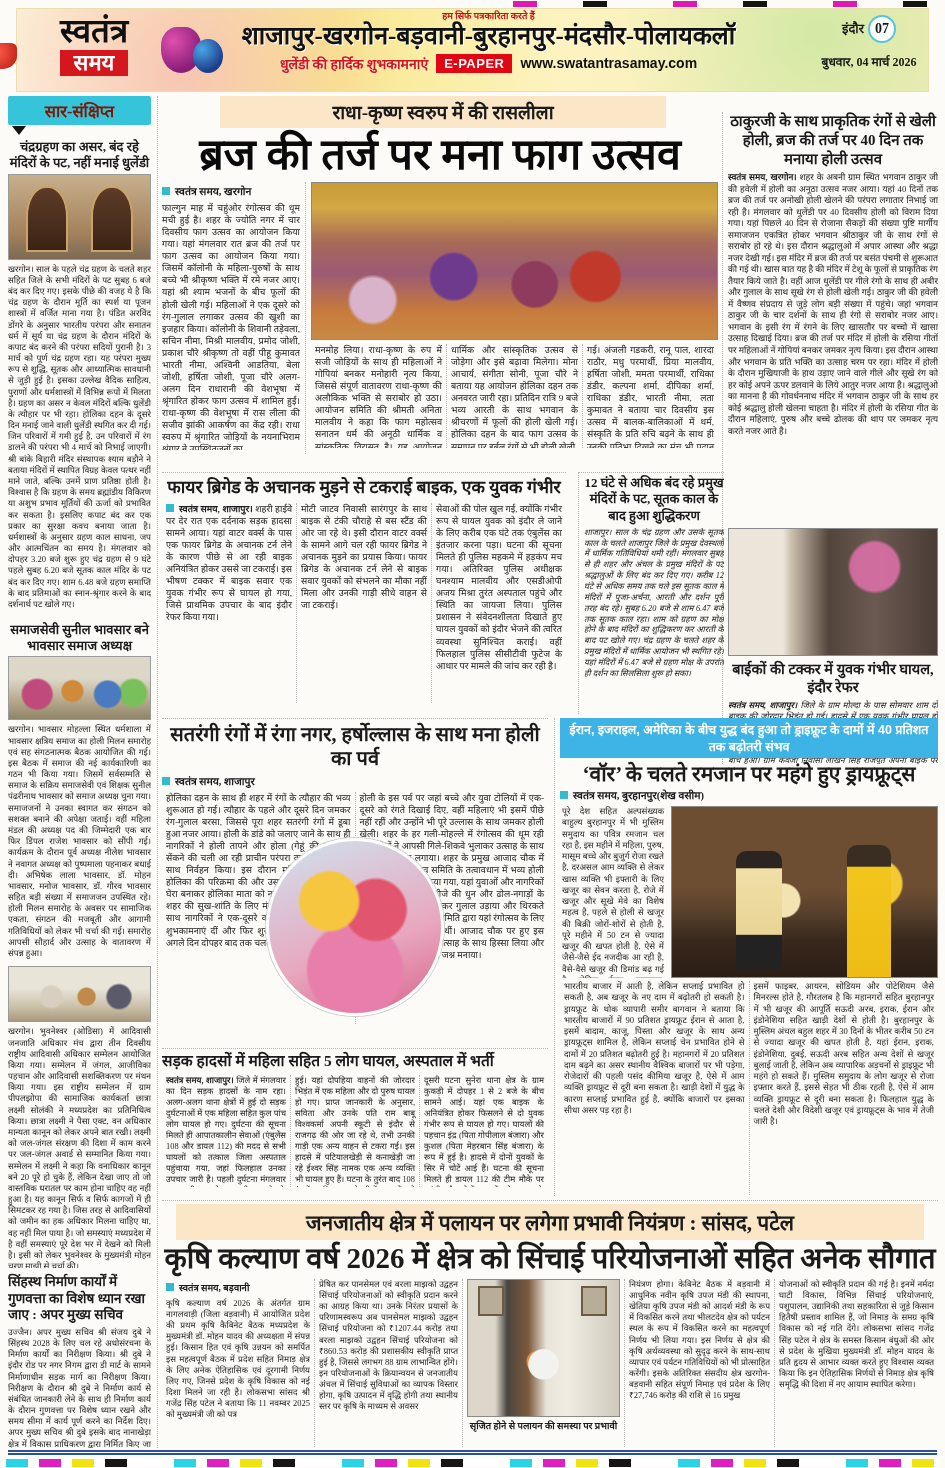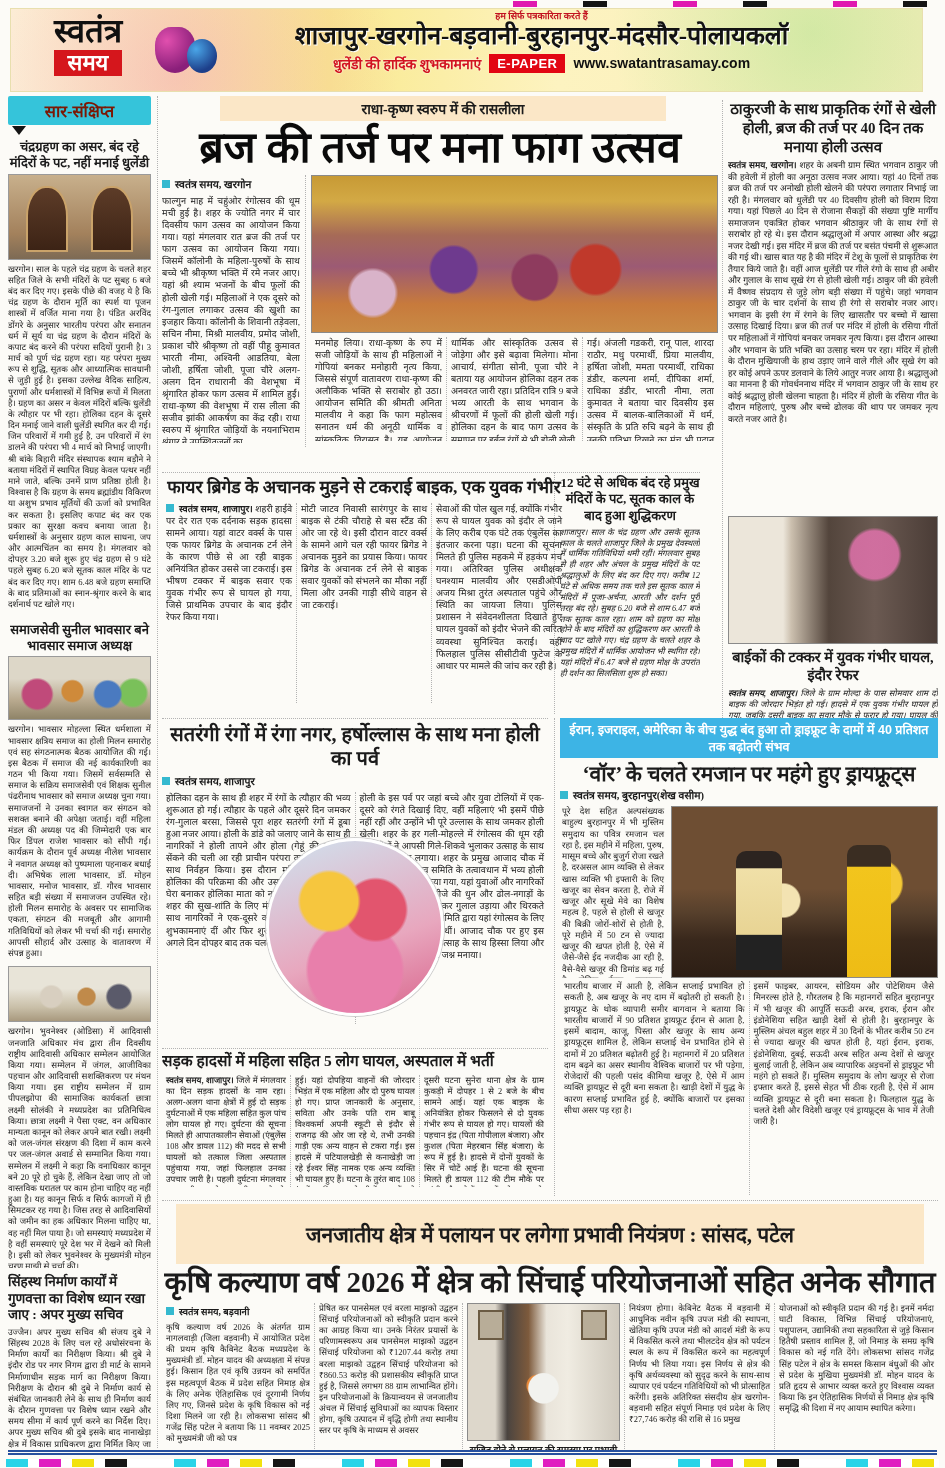--- a/index.html
+++ b/index.html
@@ -8,21 +8,21 @@
   .dots-r{border-right:1px dotted #b3b3b3}
   .jc{font-size:9.2px;line-height:1.31;text-align:justify;overflow:hidden;color:#1d1d1d}
   .it{font-style:italic}
   .byline{font-weight:bold;font-size:10.5px;margin:2px 0 4px 0;white-space:nowrap;overflow:hidden}
   .sq{display:inline-block;width:8px;height:8px;background:#35b9cf;margin-right:5px}
   
   .topmarks{position:absolute;top:1px;right:12px;width:420px;height:6px;background:repeating-linear-gradient(90deg,#e019b0 0 24px,transparent 24px 70px,#151515 70px 94px,transparent 94px 160px)}
   .regbar{position:absolute;left:6px;right:6px;bottom:1px;height:8px;background:repeating-linear-gradient(90deg,#2ad4e8 0 22px,#fff 22px 33px,#e01fc0 33px 55px,#fff 55px 66px,#f2e20e 66px 88px,#fff 88px 99px,#161616 99px 121px,#fff 121px 168px)}
   .blueline{position:absolute;left:8px;right:8px;bottom:13px;height:5px;border-top:2px solid #27509e;border-bottom:2px solid #27509e}
   
-  #masthead{position:absolute;left:10px;top:8px;width:913px;height:84px;background:
+  #masthead{position:absolute;left:16px;top:8px;width:913px;height:84px;background:
     radial-gradient(circle at 18% 80%,rgba(240,120,180,.35),transparent 30%),
     radial-gradient(circle at 88% 30%,rgba(140,220,120,.35),transparent 25%),
     linear-gradient(90deg,#fdf6d8,#f9e98f 35%,#fdf3c0 60%,#f7eebb);
     border:1px solid #e8dfae;display:flex;align-items:stretch}
   .mh-logo{width:150px;padding:6px 4px 4px 8px;text-align:center}
   .mh-logo-1{font-size:33px;font-weight:900;color:#101010;line-height:1}
   .mh-logo-2{display:inline-block;background:#d5161c;color:#fff;font-weight:900;font-size:22px;line-height:1.1;padding:1px 14px;margin-top:2px}
   .mh-center{flex:1;text-align:center;position:relative}
   .mh-tag{color:#c21320;font-size:9.5px;font-weight:bold}
   .mh-cities{font-size:25px;font-weight:900;color:#121212;text-shadow:1px 1px 0 #fff;line-height:1.15}
@@ -39,21 +39,21 @@
   #sidebar{position:absolute;left:8px;top:96px;width:150px;height:1352px;padding-right:6px;overflow:hidden}
   .sb-banner{background:#35c4da;color:#7c1804;font-weight:900;font-size:16.5px;text-align:center;padding:3px 0;border-radius:2px}
   .sb-tri{width:0;height:0;border-left:7px solid transparent;border-right:7px solid transparent;border-top:9px solid #141414;margin:1px 0 3px 4px}
   .sb-h{font-size:13px;font-weight:bold;text-align:center;line-height:1.22;margin:4px 0 3px}
   .sb-ph{width:100%;border:1px solid #9a9a9a;margin:2px 0 4px;position:relative;overflow:hidden}
   .sb-body{font-size:8.6px;line-height:1.3;text-align:justify;overflow:hidden}
   .arch{position:absolute;top:14%;width:30%;height:78%;background:linear-gradient(180deg,#5d3c28,#3c2315);border-radius:46% 46% 0 0;border:2px solid #caa36a}
   
   #main{position:absolute;left:162px;top:96px;width:776px;height:1358px}
   .blk{position:absolute;overflow:hidden}
-  .kicker{background:#fbe7c7;font-weight:900;font-size:14px;text-align:center;padding:3px 0;margin:0 52px 4px 58px}
+  .kicker{background:#fbe7c7;font-weight:900;font-size:19px;text-align:center;padding:3px 0;margin:0 52px 4px 58px}
   .hbig{font-size:43px;font-weight:900;text-align:center;line-height:1.05;color:#0a0a0a}
   .a-row{display:flex;margin-top:5px;height:272px}
   .a-left{width:144px;padding-right:5px}
   .a-right{flex:1;padding-left:5px}
   .ph{position:relative;overflow:hidden;border:1px solid #8a8a8a}
   .ph-main{height:158px;background:
      radial-gradient(circle at 15% 75%,#d9b3c9 0 6%,transparent 7%),
      radial-gradient(circle at 55% 65%,#8e3b5e 0 9%,transparent 10%),
      radial-gradient(circle at 70% 60%,#c0392b 0 8%,transparent 9%),
      radial-gradient(circle at 35% 60%,#6e3a8e 0 8%,transparent 9%),
@@ -87,21 +87,21 @@
   .df-row{display:flex;height:172px}
   .df-left{width:108px;padding:0 4px 0 2px}
   .ph-shop{flex:1;margin-left:3px;background:
      radial-gradient(circle at 78% 45%,#f4c934 0 10%,transparent 11%),
      radial-gradient(circle at 42% 55%,#f3e3b2 0 9%,transparent 10%),
      linear-gradient(180deg,#6e4e33 0 48%,#57402c 62%,#39281c 78%,#2c1e14 100%)}
   .df-cols{display:flex;height:218px;margin-top:3px}
   .df-cols .jc{flex:1;padding:0 4px}
   .df-cols .jc + .jc{border-left:1px dotted #b3b3b3}
   
-  .bt-kick{background:#fbe7c7;font-weight:900;font-size:21px;text-align:center;padding:16px 0;margin:0 14px 3px}
+  .bt-kick{background:#fbe7c7;font-weight:900;font-size:21px;text-align:center;padding:4px 0;margin:0 14px 3px}
   .bt-h{font-size:29px;font-weight:900;text-align:center;line-height:1.1;margin-bottom:4px}
   .bt-row{display:flex;height:168px}
   .bt-row .seg{padding:0 4px;overflow:hidden}
   .bt-row .seg + .seg{border-left:1px dotted #b3b3b3}
   .ph-meet{height:138px;background:
      radial-gradient(circle at 50% 62%,#f2f2ee 0 13%,transparent 14%),
      radial-gradient(circle at 46% 60%,#e8893a 0 9%,transparent 10%),
      linear-gradient(90deg,#ddd7cb 0 18%,#4a4440 26%,#7d5a3c 40%,#e9e4da 52%,#f0ece2 66%,#cfc9bd 100%)}
   .cap{font-size:9.5px;font-weight:bold;text-align:center;margin-top:2px;white-space:nowrap;overflow:hidden}
   .frame{position:absolute;top:6px;width:26px;height:30px;background:#b8ad98;border:2px solid #6b5b43}
@@ -121,20 +121,27 @@
     <div class="pot" style="left:-6px;top:18px;width:40px;height:46px;background:radial-gradient(circle at 30% 30%,#e14fae,#8a1f7a 70%);border-radius:40% 40% 50% 50%"></div>
     <div class="pot" style="left:26px;top:30px;width:30px;height:34px;background:radial-gradient(circle at 30% 30%,#4aa6e8,#1d3f8a 70%)"></div>
     <div class="mh-tag">हम सिर्फ पत्रकारिता करते हैं</div>
     <div class="mh-cities">शाजापुर-खरगोन-बड़वानी-बुरहानपुर-मंदसौर-पोलायकलॉ</div>
     <div class="mh-row2">
       <span class="mh-greet">धुलेंडी की हार्दिक शुभकामनाएं</span>
       <span class="mh-ep">E-PAPER</span>
       <span class="mh-web">www.swatantrasamay.com</span>
     </div>
   </div>
+  <div class="mh-right">
+    <div class="pot" style="left:-46px;top:10px;width:26px;height:26px;background:radial-gradient(circle at 35% 35%,#ffe24a,#e89b12)"></div>
+    <div class="pot" style="left:-30px;top:34px;width:30px;height:26px;background:radial-gradient(circle at 35% 35%,#ff5a4a,#b41a0e);border-radius:20% 20% 50% 50%"></div>
+    
+    <span class="mh-ed">इंदौर</span><span class="mh-page">07</span>
+    <div class="mh-date">बुधवार, 04 मार्च 2026</div>
+  </div>
 </div>
 
 <div id="sidebar" class="dots-r">
   <div class="sb-banner">सार-संक्षिप्त</div>
   <div class="sb-tri"></div>
 
   <div>
     <div class="sb-h">चंद्रग्रहण का असर, बंद रहे मंदिरों के पट, नहीं मनाई धुलेंडी</div>
     <div class="sb-ph" style="height:86px;background:linear-gradient(180deg,#c8b08c,#a3815c 70%,#7d6a54)">
       <div class="arch" style="left:12%"></div>
@@ -183,38 +190,38 @@
         <div class="ph ph-main"></div>
         <div class="a-cols">
           <div class="jc">मनमोह लिया। राधा-कृष्ण के रुप में सजी जोड़ियों के साथ ही महिलाओं ने गोपियां बनकर मनोहारी नृत्य किया, जिससे संपूर्ण वातावरण राधा-कृष्ण की अलौकिक भक्ति से सराबोर हो उठा। आयोजन समिति की श्रीमती अनिता मालवीय ने कहा कि फाग महोत्सव सनातन धर्म की अनूठी धार्मिक व सांस्कृतिक विरासत है। यह आयोजन नई पीढ़ी को इस</div>
           <div class="jc">धार्मिक और सांस्कृतिक उत्सव से जोड़ेगा और इसे बढ़ावा मिलेगा। मोना आचार्य, संगीता सोनी, पूजा चौरे ने बताया यह आयोजन होलिका दहन तक अनवरत जारी रहा। प्रतिदिन रात्रि 9 बजे भव्य आरती के साथ भगवान के श्रीचरणों में फूलों की होली खेली गई। होलिका दहन के बाद फाग उत्सव के समापन पर हर्बल रंगों से भी होली खेली</div>
           <div class="jc">गई। अंजली गडकरी, रानू पाल, शारदा राठौर, मधु परमार्थी, प्रिया मालवीय, हर्षिता जोशी, ममता परमार्थी, राधिका डंडीर, कल्पना शर्मा, दीपिका शर्मा, राधिका डंडीर, भारती नीमा, लता कुमावत ने बताया चार दिवसीय इस उत्सव में बालक-बालिकाओं में धर्म, संस्कृति के प्रति रुचि बढ़ने के साथ ही उनकी प्रतिभा दिखने का मंच भी प्रदान करने का प्रयास था।</div>
         </div>
       </div>
     </div>
   </div>
 
-  <div class="blk" style="left:560px;top:4px;width:216px;height:652px;border-left:1px dotted #b3b3b3;padding-left:5px">
+  <div class="blk" style="left:560px;top:16px;width:216px;height:652px;border-left:1px dotted #b3b3b3;padding-left:5px">
     <div class="rr-h">ठाकुरजी के साथ प्राकृतिक रंगों से खेली होली, ब्रज की तर्ज पर 40 दिन तक मनाया होली उत्सव</div>
     <div class="jc" style="height:352px;font-size:8.8px"><b>स्वतंत्र समय, खरगोन।</b> <span>शहर के अबनी ग्राम स्थित भगवान ठाकुर जी की हवेली में होली का अनूठा उत्सव नजर आया। यहां 40 दिनों तक ब्रज की तर्ज पर अनोखी होली खेलने की परंपरा लगातार निभाई जा रही है। मंगलवार को धुलेंडी पर 40 दिवसीय होली को विराम दिया गया। यहां पिछले 40 दिन से रोजाना सैकड़ों की संख्या पुष्टि मार्गीय समाजजन एकत्रित होकर भगवान श्रीठाकुर जी के साथ रंगों से सराबोर हो रहे थे। इस दौरान श्रद्धालुओ में अपार आस्था और श्रद्धा नजर देखी गई। इस मंदिर में ब्रज की तर्ज पर बसंत पंचमी से शुरूआत की गई थी। खास बात यह है की मंदिर में टेशू के फूलों से प्राकृतिक रंग तैयार किये जाते है। वहीं आज धुलेंडी पर गीले रंगो के साथ ही अबीर और गुलाल के साथ सूखे रंग से होली खेली गई। ठाकुर जी की हवेली में वैष्णव संप्रदाय से जुड़े लोग बड़ी संख्या में पहुंचे। जहां भगवान ठाकुर जी के चार दर्शनों के साथ ही रंगो से सराबोर नजर आए। भगवान के इसी रंग में रंगने के लिए खासतौर पर बच्चो में खासा उत्साह दिखाई दिया। ब्रज की तर्ज पर मंदिर में होली के रसिया गीतों पर महिलाओं नें गोपियां बनकर जमकर नृत्य किया। इस दौरान आस्था और भगवान के प्रति भक्ति का उत्साह चरम पर रहा। मंदिर में होली के दौरान मुखियाजी के हाथ उड़ाए जाने वाले गीले और सूखे रंग को हर कोई अपने ऊपर डलवाने के लिये आतुर नजर आया है। श्रद्धालुओ का मानना है की गोवर्धननाथ मंदिर में भगवान ठाकुर जी के साथ हर कोई श्रद्धालु होली खेलना चाहता है। मंदिर में होली के रसिया गीत के दौरान महिलाएं, पुरुष और बच्चे ढोलक की थाप पर जमकर नृत्य करते नजर आते है।</span></div>
     <div class="ph ph-thakur"></div>
     <div class="rr-h2">बाईकों की टक्कर में युवक गंभीर घायल, इंदौर रेफर</div>
     <div class="jc it" style="height:118px;font-size:8.4px"><b>स्वतंत्र समय, शाजापुर।</b> <span>जिले के ग्राम मोल्दा के पास सोमवार शाम दो बाइक की जोरदार भिड़ंत हो गई। हादसे में एक युवक गंभीर घायल हो गया, जबकि दूसरी बाइक का सवार मौके से फरार हो गया। घायल की नाजुक हालत को देखते हुए डॉक्टरों ने उसे प्राथमिक उपचार के बाद इंदौर रेफर कर दिया है। जानकारी के अनुसार हादसा शाम करीब 6 से 7 बजे के बीच हुआ। ग्राम कवंजा निवासी लाखन सिंह राजपूत अपनी बाइक पर एक महिला और बच्ची के साथ पिपलोदा से लौट रहे थे। इसी दौरान मोल्दा के पास सामने से आ रही एक अन्य बाइक से उनकी सीधी भिड़ंत हो गई। टक्कर इतनी जबरदस्त थी कि लाखन सिंह सड़क पर गिरकर लहूलुहान हो गए। वहीं, दूसरी बाइक का चालक हादसे के तुरंत बाद अपनी गाड़ी लेकर मौके से भाग निकला। घटनास्थल से गुजर रहे एक राहगीर ने तत्काल डायल 112 को सूचना दी। सूचना मिलते ही प्रधान आरक्षक संजय और आरक्षक अभिषेक मौके पर पहुंचे और घायल लाखन सिंह को शाजापुर जिला अस्पताल पहुंचाया। डॉक्टरों के अनुसार, लाखन के सिर और मुंह पर गंभीर चोटें आई हैं, जिसके कारण उन्हें बेहतर इलाज के लिए इंदौर रेफर किया गया है। राहत की बात यह रही कि बाइक पर सवार महिला और बच्ची को मामूली चोट आई हैं और वे सुरक्षित हैं।</span></div>
   </div>
 
   <div class="blk" style="left:0;top:376px;width:404px;height:242px;border-top:1px dotted #b3b3b3;padding-top:2px">
     <div class="fb-h">फायर ब्रिगेड के अचानक मुड़ने से टकराई बाइक, एक युवक गंभीर</div>
     <div class="cols3">
       <div class="jc"><b><span class="sq"></span><span>स्वतंत्र समय, शाजापुर।</span></b> <span>शहरी हाईवे पर देर रात एक दर्दनाक सड़क हादसा सामने आया। यहां वाटर वर्क्स के पास एक फायर ब्रिगेड के अचानक टर्न लेने के कारण पीछे से आ रही बाइक अनियंत्रित होकर उससे जा टकराई। इस भीषण टक्कर में बाइक सवार एक युवक गंभीर रूप से घायल हो गया, जिसे प्राथमिक उपचार के बाद इंदौर रेफर किया गया।</span></div>
       <div class="jc">मोटी जाटव निवासी सारंगपुर के साथ बाइक से टंकी चौराहे से बस स्टैंड की ओर जा रहे थे। इसी दौरान वाटर वर्क्स के सामने आगे चल रही फायर ब्रिगेड ने अचानक मुड़ने का प्रयास किया। फायर ब्रिगेड के अचानक टर्न लेने से बाइक सवार युवकों को संभलने का मौका नहीं मिला और उनकी गाड़ी सीधे वाहन से जा टकराई।</div>
       <div class="jc">सेवाओं की पोल खुल गई, क्योंकि गंभीर रूप से घायल युवक को इंदौर ले जाने के लिए करीब एक घंटे तक एंबुलेंस का इंतजार करना पड़ा। घटना की सूचना मिलते ही पुलिस महकमे में हड़कंप मच गया। अतिरिक्त पुलिस अधीक्षक घनश्याम मालवीय और एसडीओपी अजय मिश्रा तुरंत अस्पताल पहुंचे और स्थिति का जायजा लिया। पुलिस प्रशासन ने संवेदनशीलता दिखाते हुए घायल युवकों को इंदौर भेजने की त्वरित व्यवस्था सुनिश्चित कराई। वहीं फिलहाल पुलिस सीसीटीवी फुटेज के आधार पर मामले की जांच कर रही है।</div>
     </div>
   </div>
 
-  <div class="blk" style="left:392px;top:376px;width:146px;height:242px;border-left:1px dotted #b3b3b3;border-top:1px dotted #b3b3b3;padding:2px 0 0 5px">
+  <div class="blk" style="left:416px;top:376px;width:146px;height:242px;border-left:1px dotted #b3b3b3;border-top:1px dotted #b3b3b3;padding:2px 0 0 5px">
     <div class="tc-h">12 घंटे से अधिक बंद रहे प्रमुख मंदिरों के पट, सूतक काल के बाद हुआ शुद्धिकरण</div>
     <div class="jc it" style="height:190px;font-size:8.3px">शाजापुर। साल के चंद्र ग्रहण और उसके सूतक काल के चलते शाजापुर जिले के प्रमुख देवस्थलों में धार्मिक गतिविधियां थमी रहीं। मंगलवार सुबह से ही शहर और अंचल के प्रमुख मंदिरों के पट श्रद्धालुओं के लिए बंद कर दिए गए। करीब 12 घंटे से अधिक समय तक चले इस सूतक काल में मंदिरों में पूजा-अर्चना, आरती और दर्शन पूरी तरह बंद रहे। सुबह 6.20 बजे से शाम 6.47 बजे तक सूतक काल रहा। शाम को ग्रहण का मोक्ष होने के बाद मंदिरों का शुद्धिकरण कर आरती के बाद पट खोले गए। चंद्र ग्रहण के चलते शहर के प्रमुख मंदिरों में धार्मिक आयोजन भी स्थगित रहे। यहां मंदिरों में 6.47 बजे से ग्रहण मोक्ष के उपरांत ही दर्शन का सिलसिला शुरू हो सका।</div>
   </div>
 
   <div class="blk" style="left:0;top:622px;width:386px;height:326px;border-top:1px dotted #b3b3b3;padding-top:3px">
     <div class="st-h">सतरंगी रंगों में रंगा नगर, हर्षोल्लास के साथ मना होली का पर्व</div>
     <div class="byline"><span class="sq"></span><span>स्वतंत्र समय, शाजापुर</span></div>
     <div class="st-wrap">
       <div class="jc dots-r">होलिका दहन के साथ ही शहर में रंगों के त्यौहार की भव्य शुरूआत हो गई। त्यौहार के पहले और दूसरे दिन जमकर रंग-गुलाल बरसा, जिससे पूरा शहर सतरंगी रंगों में डूबा हुआ नजर आया। होली के डांडे को जलाए जाने के साथ ही नागरिकों ने होली तापने और होला (गेहूं की बालियां) सेंकने की चली आ रही प्राचीन परंपरा का पूरे उत्साह के साथ निर्वहन किया। इस दौरान महिलाओं ने जलती होलिका की परिक्रमा की और उसके चारों ओर जल का घेरा बनाकर होलिका माता को नमन करते हुए परिवार व शहर की सुख-शांति के लिए मंगलकामनाएं कीं। इसी के साथ नागरिकों ने एक-दूसरे को गले लगाकर होली की शुभकामनाएं दीं और फिर शुरू हुआ रंगों का दौर, जो अगले दिन दोपहर बाद तक चलता रहा।</div>
       <div class="jc">होली के इस पर्व पर जहां बच्चे और युवा टोलियों में एक-दूसरे को रंगते दिखाई दिए, वहीं महिलाएं भी इसमें पीछे नहीं रहीं और उन्होंने भी पूरे उल्लास के साथ जमकर होली खेली। शहर के हर गली-मोहल्ले में रंगोत्सव की धूम रही और लोगों ने आपसी गिले-शिकवे भुलाकर उत्साह के साथ एक-दूजे को रंग लगाया। शहर के प्रमुख आजाद चौक में चंद्रशेखर होली उत्सव समिति के तत्वावधान में भव्य होली उत्सव का आयोजन किया गया, यहां युवाओं और नागरिकों की भारी भीड़ उमड़ी। डीजे की धुन और ढोल-नगाड़ों के बीच लोगों ने हवा में जमकर गुलाल उड़ाया और थिरकते हुए पर्व का जश्न मनाया। समिति द्वारा यहां रंगोत्सव के लिए विशेष व्यवस्थाएं की गई थीं। आजाद चौक पर हुए इस आयोजन में लोगों ने पूरे उत्साह के साथ हिस्सा लिया और एक-दूसरे को रंग लगाकर जश्न मनाया।</div>

